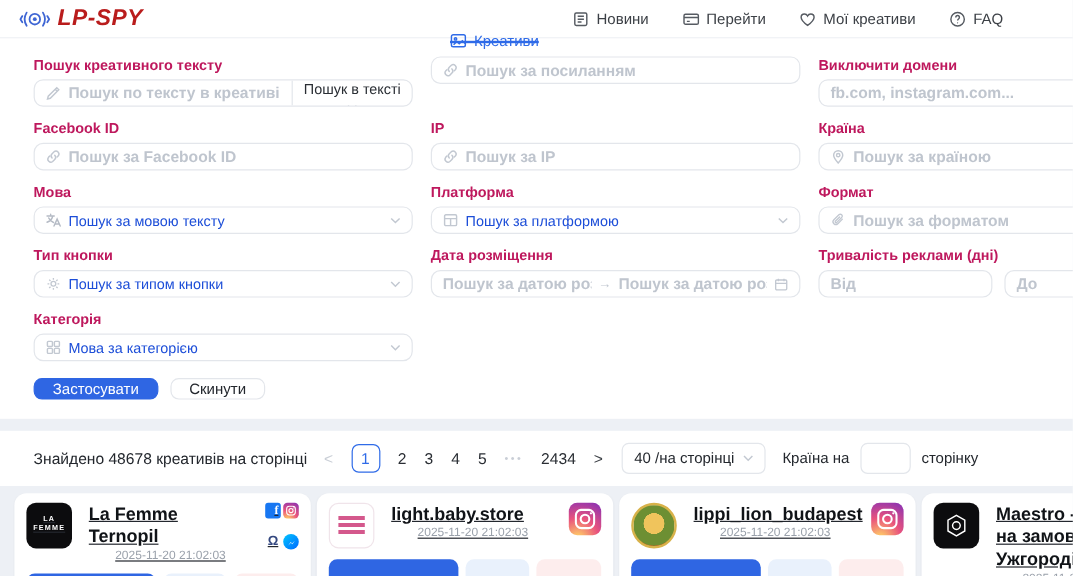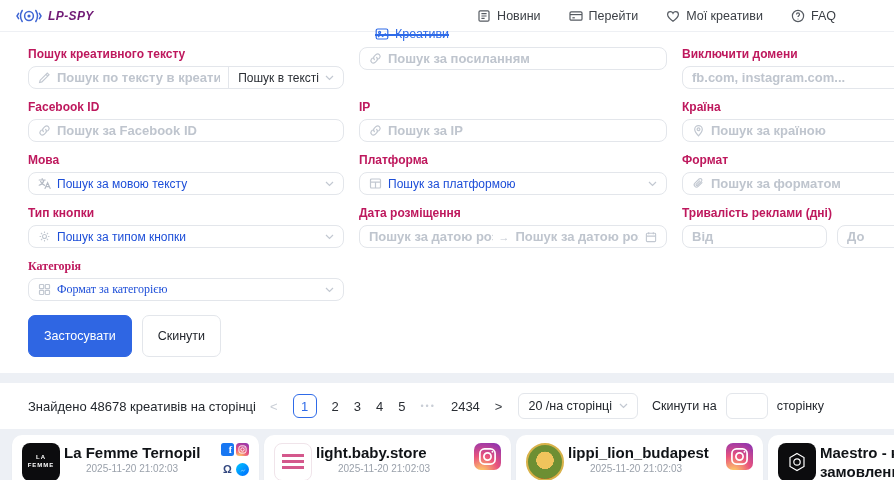--- a/index.html
+++ b/index.html
@@ -10,63 +10,63 @@
     color: #23272e;
   }
   
   .header {
     width: 894px; height: 32px; background: #fff;
     border-bottom: 1px solid #eef0f4;
     display: flex; align-items: center; justify-content: space-between;
     padding: 0 58px 0 16px;
   }
   .logo { display: flex; align-items: center; gap: 6px; cursor: pointer; }
-  .logo-text { font-size: 12px; font-weight: bold; font-style: italic; color: #701a75; letter-spacing: .4px; }
+  .logo-text { font-size: 19px; font-weight: bold; font-style: italic; color: #b91c1c; letter-spacing: .4px; }
   .nav { display: flex; align-items: stretch; gap: 28px; height: 32px; }
   .nav-item { display: flex; align-items: center; gap: 6px; font-size: 12.5px; color: #3c4046; cursor: pointer; border-bottom: 2px solid transparent; padding-top: 2px; }
   .nav-item svg { stroke: #565b62; }
   .nav-item.active { color: #2f6be8; border-bottom-color: #2f6be8; font-weight: 500; margin-top: 32px; }
   .nav-item.active svg { stroke: #2f6be8; }
   
   .filters { width: 1030px; background: #fff; padding: 15px 28px 16px; }
   .fgrid { display: grid; grid-template-columns: 316px 308px 300px; column-gap: 15px; row-gap: 11px; }
   .field label { display: block; font-size: 12px; font-weight: 600; color: #be185d; margin-bottom: 5px; line-height: 14px; }
   .box {
     display: flex; align-items: center; gap: 6px;
     height: 23px; border: 1px solid #e3e6eb; border-radius: 8px;
     background: #fff; padding: 0 9px; overflow: hidden;
   }
   .box .ficon { display: flex; flex: none; }
   .box input { border: none; outline: none; flex: 1 1 auto; min-width: 0; font-size: 13px; color: #33373d; font-family: inherit; background: transparent; font-weight: bold; }
   .box input::placeholder { color: #bfc5ce; }
   .box .ph { flex: 1 1 auto; font-size: 12px; color: #1d4ed8; white-space: nowrap; overflow: hidden; }
-  .addon { display: flex; align-items: center; gap: 6px; border-left: 1px solid #e3e6eb; align-self: stretch; padding-left: 9px; margin-left: 2px; font-size: 12px; color: #2a2e34; white-space: nowrap; cursor: pointer; }
+  .addon { display: flex; align-items: center; gap: 6px; border-left: 1px solid #e3e6eb; align-self: stretch; padding-left: 9px; margin-left: 2px; font-size: 12px; color: #2a2e34; white-space: nowrap; cursor: pointer; flex-direction: column; }
   .range-arrow { color: #c2c8d1; font-size: 11px; flex: none; }
   .dur { display: flex; gap: 10px; }
   .dur .box { flex: 0 0 145px; }
   .btn-row { display: flex; gap: 10px; margin-top: 14px; }
-  .btn { font-family: inherit; font-size: 12.5px; height: 42px; padding: 0 15px; border-radius: 7px; cursor: pointer; }
+  .btn { font-family: inherit; font-size: 12.5px; height: 18px; padding: 0 15px; border-radius: 7px; cursor: pointer; }
   .btn-primary { background: #2f66e3; border: 1px solid #2f66e3; color: #fff; }
   .btn-default { background: #fff; border: 1px solid #e3e6eb; color: #23272d; }
   
   .results { width: 1030px; background: #fff; height: 46px; margin-top: 10px; display: flex; align-items: center; padding: 0 28px; }
   .summary { font-size: 13px; font-weight: 500; color: #23272d; text-align: center; }
   .pagination { display: flex; align-items: center; gap: 15px; margin-left: 14px; font-size: 13px; color: #2a2e34; }
   .pg-arrow { color: #c9ced6; cursor: pointer; font-size: 13px; }
   .pg-arrow.next { color: #3c4046; }
   .pg-num { cursor: pointer; }
   .pg-num.active { width: 24px; height: 24px; display: flex; align-items: center; justify-content: center; border: 1px solid #2f6be8; border-radius: 6px; color: #2f6be8; background: #fff; }
   .pg-dots { color: #c9ced6; letter-spacing: 2px; font-size: 9px; cursor: pointer; }
   .perpage { display: flex; align-items: center; gap: 7px; border: 1px solid #e3e6eb; border-radius: 6px; height: 26px; padding: 0 9px; font-size: 12.5px; margin-left: 16px; cursor: pointer; color: #23272d; white-space: nowrap; }
   .jump { display: flex; align-items: center; gap: 9px; margin-left: 14px; font-size: 12.5px; color: #23272d; }
   .jump input { width: 42px; height: 26px; border: 1px solid #e3e6eb; border-radius: 6px; outline: none; font-size: 12px; text-align: center; font-family: inherit; }
   
   .cards { display: flex; gap: 5px; padding-left: 12px; margin-top: 6px; width: 1030px; }
   .card { flex: none; width: 247px; background: #fff; border-radius: 10px; padding: 8px 10px 10px; box-shadow: 0 1px 2px rgba(20,30,60,.04); cursor: pointer; }
-  .card-head { display: flex; gap: 4px; }
+  .card-head { display: flex; gap: 14px; text-decoration: underline; }
   .avatar { flex: none; width: 38px; height: 38px; border-radius: 8px; display: flex; align-items: center; justify-content: center; overflow: hidden; }
   .avatar.dark { background: #0c0c0e; color: #fff; font-size: 6px; text-align: center; line-height: 1.3; letter-spacing: 1px; font-weight: bold; text-transform: uppercase; }
   .avatar.pinklogo { background: #fff; border: 1px solid #f0e4ea; }
   .pink-lines { width: 22px; height: 16px; background: repeating-linear-gradient(#d4588c 0 3px, #fff 3px 6px); }
   .avatar.lion { border-radius: 50%; background: radial-gradient(circle at 50% 45%, #f0c45c 0 34%, #6d8f33 35% 72%, #a8571f 73%); border: 2px solid #d8b24a; }
   .card-titles { min-width: 0; flex: 1 1 auto; }
   .card-title { font-size: 15px; font-weight: bold; color: #101317; line-height: 19px; }
   .card-date { font-size: 10px; color: #9aa1ab; margin-top: 1px; margin-left: 22px; }
   .plat { flex: none; }
   .plat-grid { display: grid; grid-template-columns: 13px 13px; gap: 2px; }
@@ -319,32 +319,32 @@
       <div class="dur">
         <div class="box">
           <input placeholder="Від" style="">
         </div>
         <div class="box">
           <input placeholder="До" style="">
         </div>
       </div>
     </div>
 
-    <div class="field" style="grid-column:1;font-family:Liberation Serif, serif;">
+    <div class="field" style="grid-column:1;">
       <label>Категорія</label>
       <div class="box">
         <span class="ficon">
           <svg width="13" height="13" viewBox="0 0 13 13" fill="none" stroke="#c2c8d1" stroke-width="1.2">
               <rect x="1.5" y="1.5" width="4.2" height="4.2" rx=".8"></rect>
               <rect x="7.3" y="1.5" width="4.2" height="4.2" rx=".8"></rect>
               <rect x="1.5" y="7.3" width="4.2" height="4.2" rx=".8"></rect>
               <rect x="7.3" y="7.3" width="4.2" height="4.2" rx=".8"></rect>
             </svg>
         </span>
-        <span class="ph">Формат за категорією</span>
+        <span class="ph">Мова за категорією</span>
         <span>
             <svg width="9" height="6" viewBox="0 0 9 6" fill="none" stroke="#c2c8d1" stroke-width="1.2">
               <path d="M1 1 L4.5 4.5 L8 1"></path>
             </svg>
           </span>
       </div>
     </div>
   </div>
 
   <div class="btn-row">
@@ -360,29 +360,29 @@
     <span class="pg-num active">1</span>
     <span class="pg-num">2</span>
     <span class="pg-num">3</span>
     <span class="pg-num">4</span>
     <span class="pg-num">5</span>
     <span class="pg-dots">•••</span>
     <span class="pg-num">2434</span>
     <span class="pg-arrow next">&gt;</span>
   </div>
   <div class="perpage">
-    <span>20 /на сторінці</span>
+    <span>40 /на сторінці</span>
     <span>
         <svg width="9" height="6" viewBox="0 0 9 6" fill="none" stroke="#c2c8d1" stroke-width="1.2">
           <path d="M1 1 L4.5 4.5 L8 1"></path>
         </svg>
       </span>
   </div>
   <div class="jump">
-    <span>Скинути на</span>
+    <span>Країна на</span>
     <input value="" style="">
     <span>сторінку</span>
   </div>
 </div>
 
 <div class="cards">
 
   <div class="card">
     <div class="card-head">
       <div class="avatar dark">La FEMME</div>

